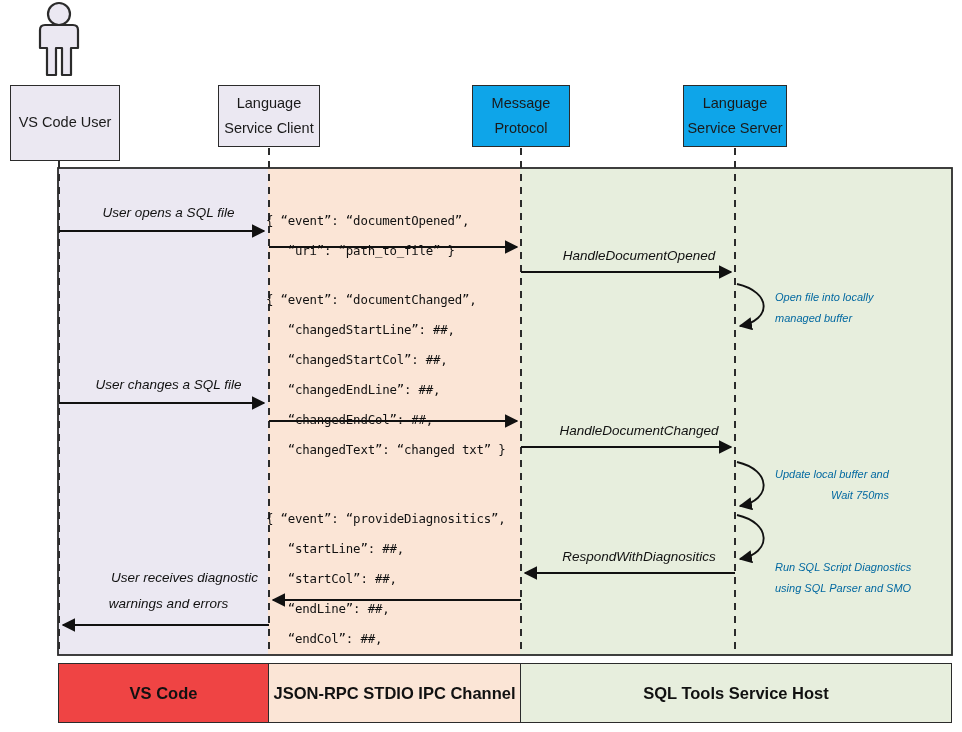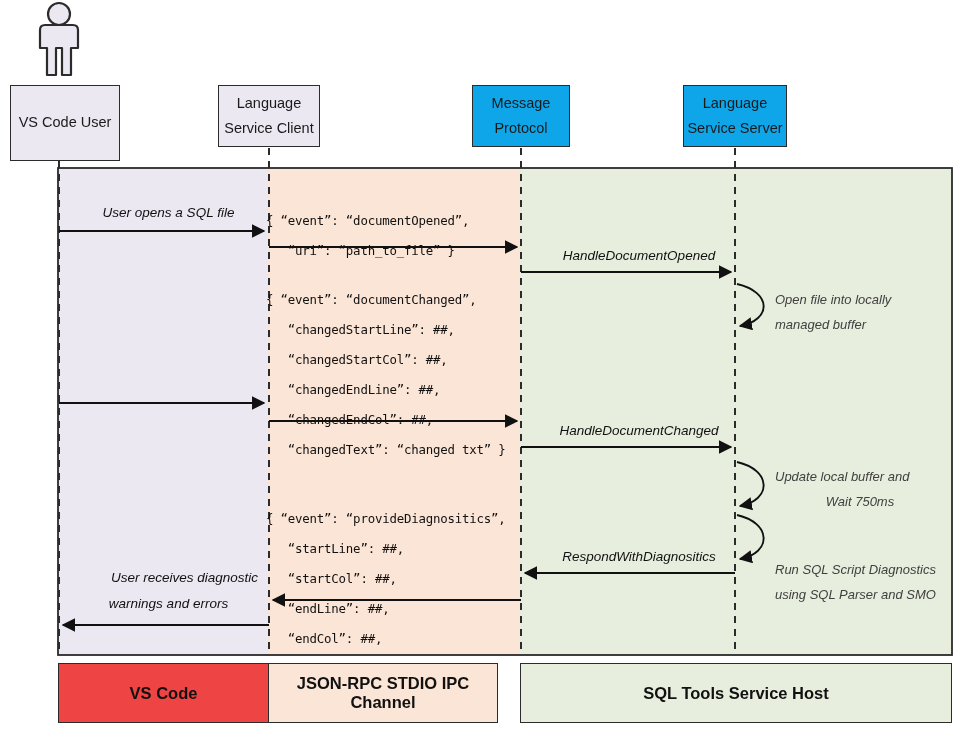--- a/index.html
+++ b/index.html
@@ -64,22 +64,22 @@
     font-size: 13.5px;
     color: #111;
     text-align: center;
     line-height: 1.95;
     white-space: nowrap;
     margin-left: 7px;
   }
   .note-label {
     position: absolute;
     font-style: italic;
-    font-size: 13px;
-    color: #404040;
+    font-size: 11px;
+    color: #0369a1;
     line-height: 1.95;
     white-space: nowrap;
   }
   .json-block {
     position: absolute;
     font-family: "DejaVu Sans Mono", monospace;
     font-size: 12.4px;
     color: #111;
     line-height: 2.42;
     white-space: pre;
@@ -160,20 +160,21 @@
 
   <div class="hdr-box green" style="left:683px; top:85px; width:104px; height:62px;">
     <span>Language</span>
     <span>Service Server</span>
   </div>
 
   <div class="msg-label" style="left:59px; top:200px; width:205px;">User opens a SQL file</div>
 
   <div class="msg-label" style="left:527px; top:243px; width:210px;">HandleDocumentOpened</div>
 
+  <div class="msg-label" style="left:59px; top:372px; width:205px;">User changes a SQL file</div>
 
   <div class="msg-label" style="left:527px; top:418px; width:210px;">HandleDocumentChanged</div>
 
   <div class="msg-label" style="left:527px; top:544px; width:210px;">RespondWithDiagnositics</div>
 
   <div style="position:absolute; left:59px; top:565px; width:205px;">
     <div class="msg-label" style="position:static; width:100%;padding-left:16px;">User receives diagnostic</div>
     <div class="msg-label" style="position:static; width:100%;">warnings and errors</div>
   </div>
 
@@ -204,17 +205,17 @@
 
   <div class="json-block" style="left:266px; top:464px;margin-top:40px;">{ “event”: “provideDiagnositics”,
    “startLine”: ##,
    “startCol”: ##,
    “endLine”: ##,
    “endCol”: ##,
    “diagnosticType”: “Error” }</div>
 
   <div class="band-label purple" style="left:58px; top:663px; width:211px; height:60px;">VS Code</div>
 
-  <div class="band-label orange" style="left:268px; top:663px; width:230px; height:60px;">JSON-RPC STDIO IPC Channel</div>
+  <div class="band-label orange" style="left:268px; top:663px; width:253px; height:60px;">JSON-RPC STDIO IPC Channel</div>
 
   <div class="band-label green" style="left:520px; top:663px; width:432px; height:60px;">SQL Tools Service Host</div>
 
 </div>
 
 </body></html>

